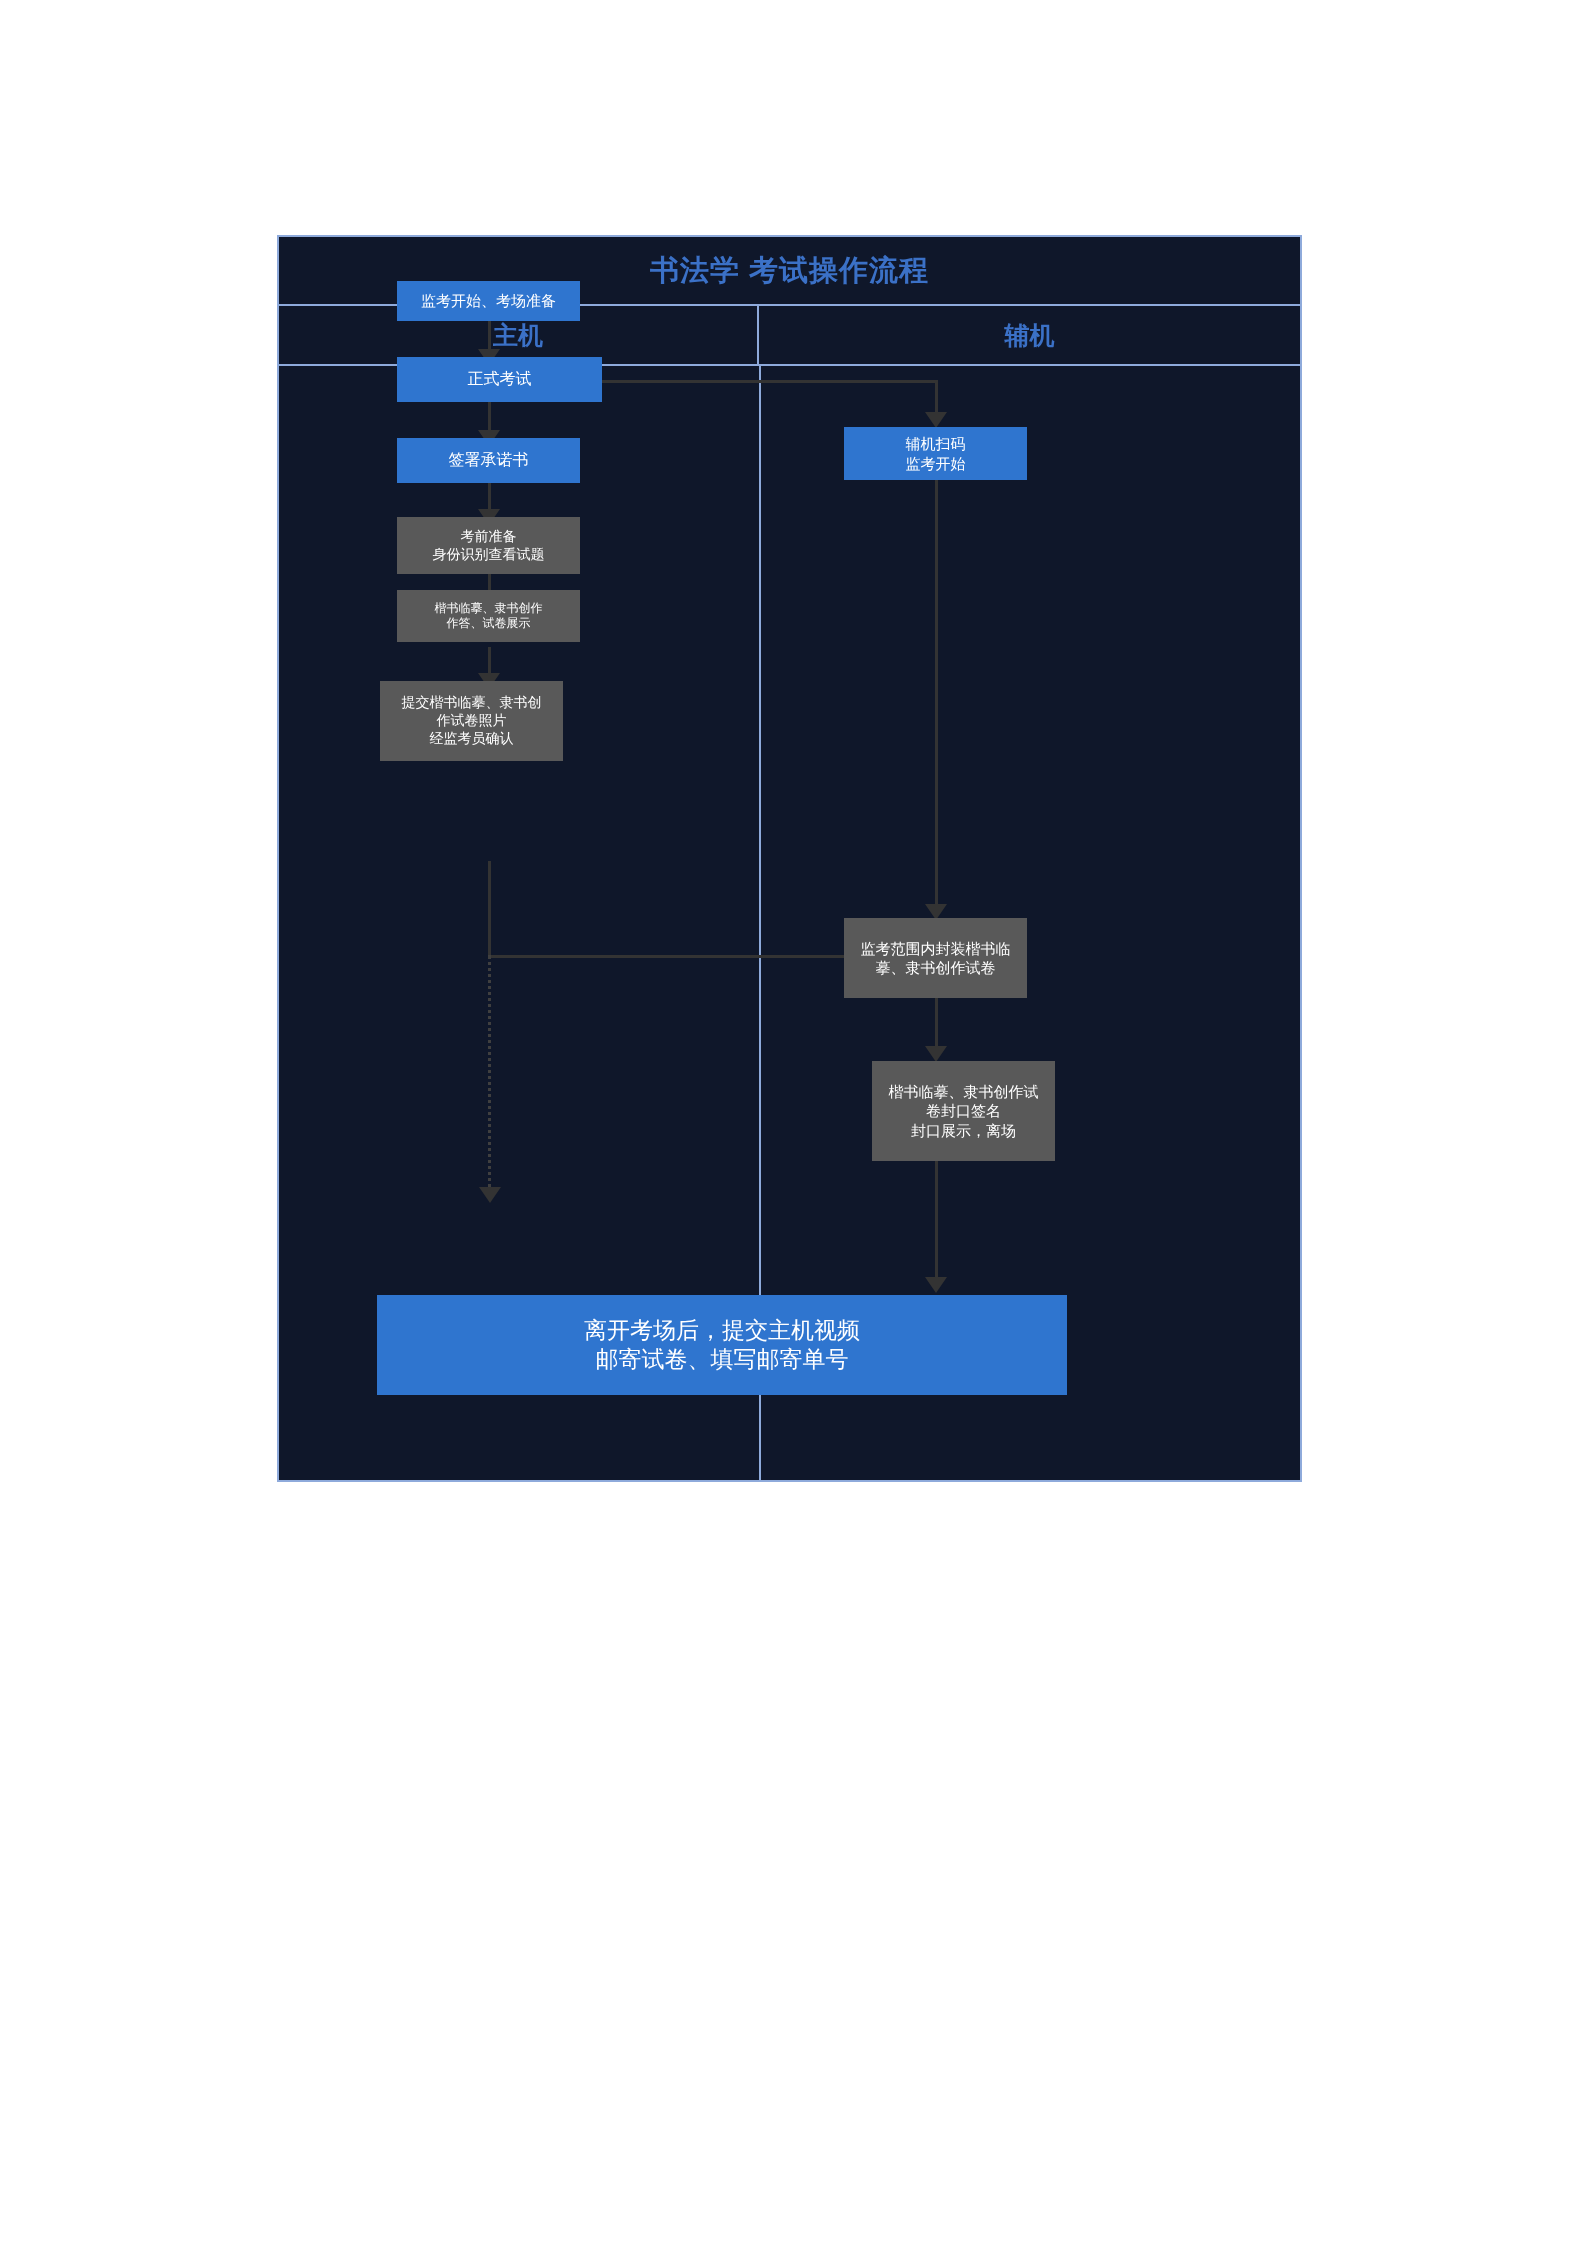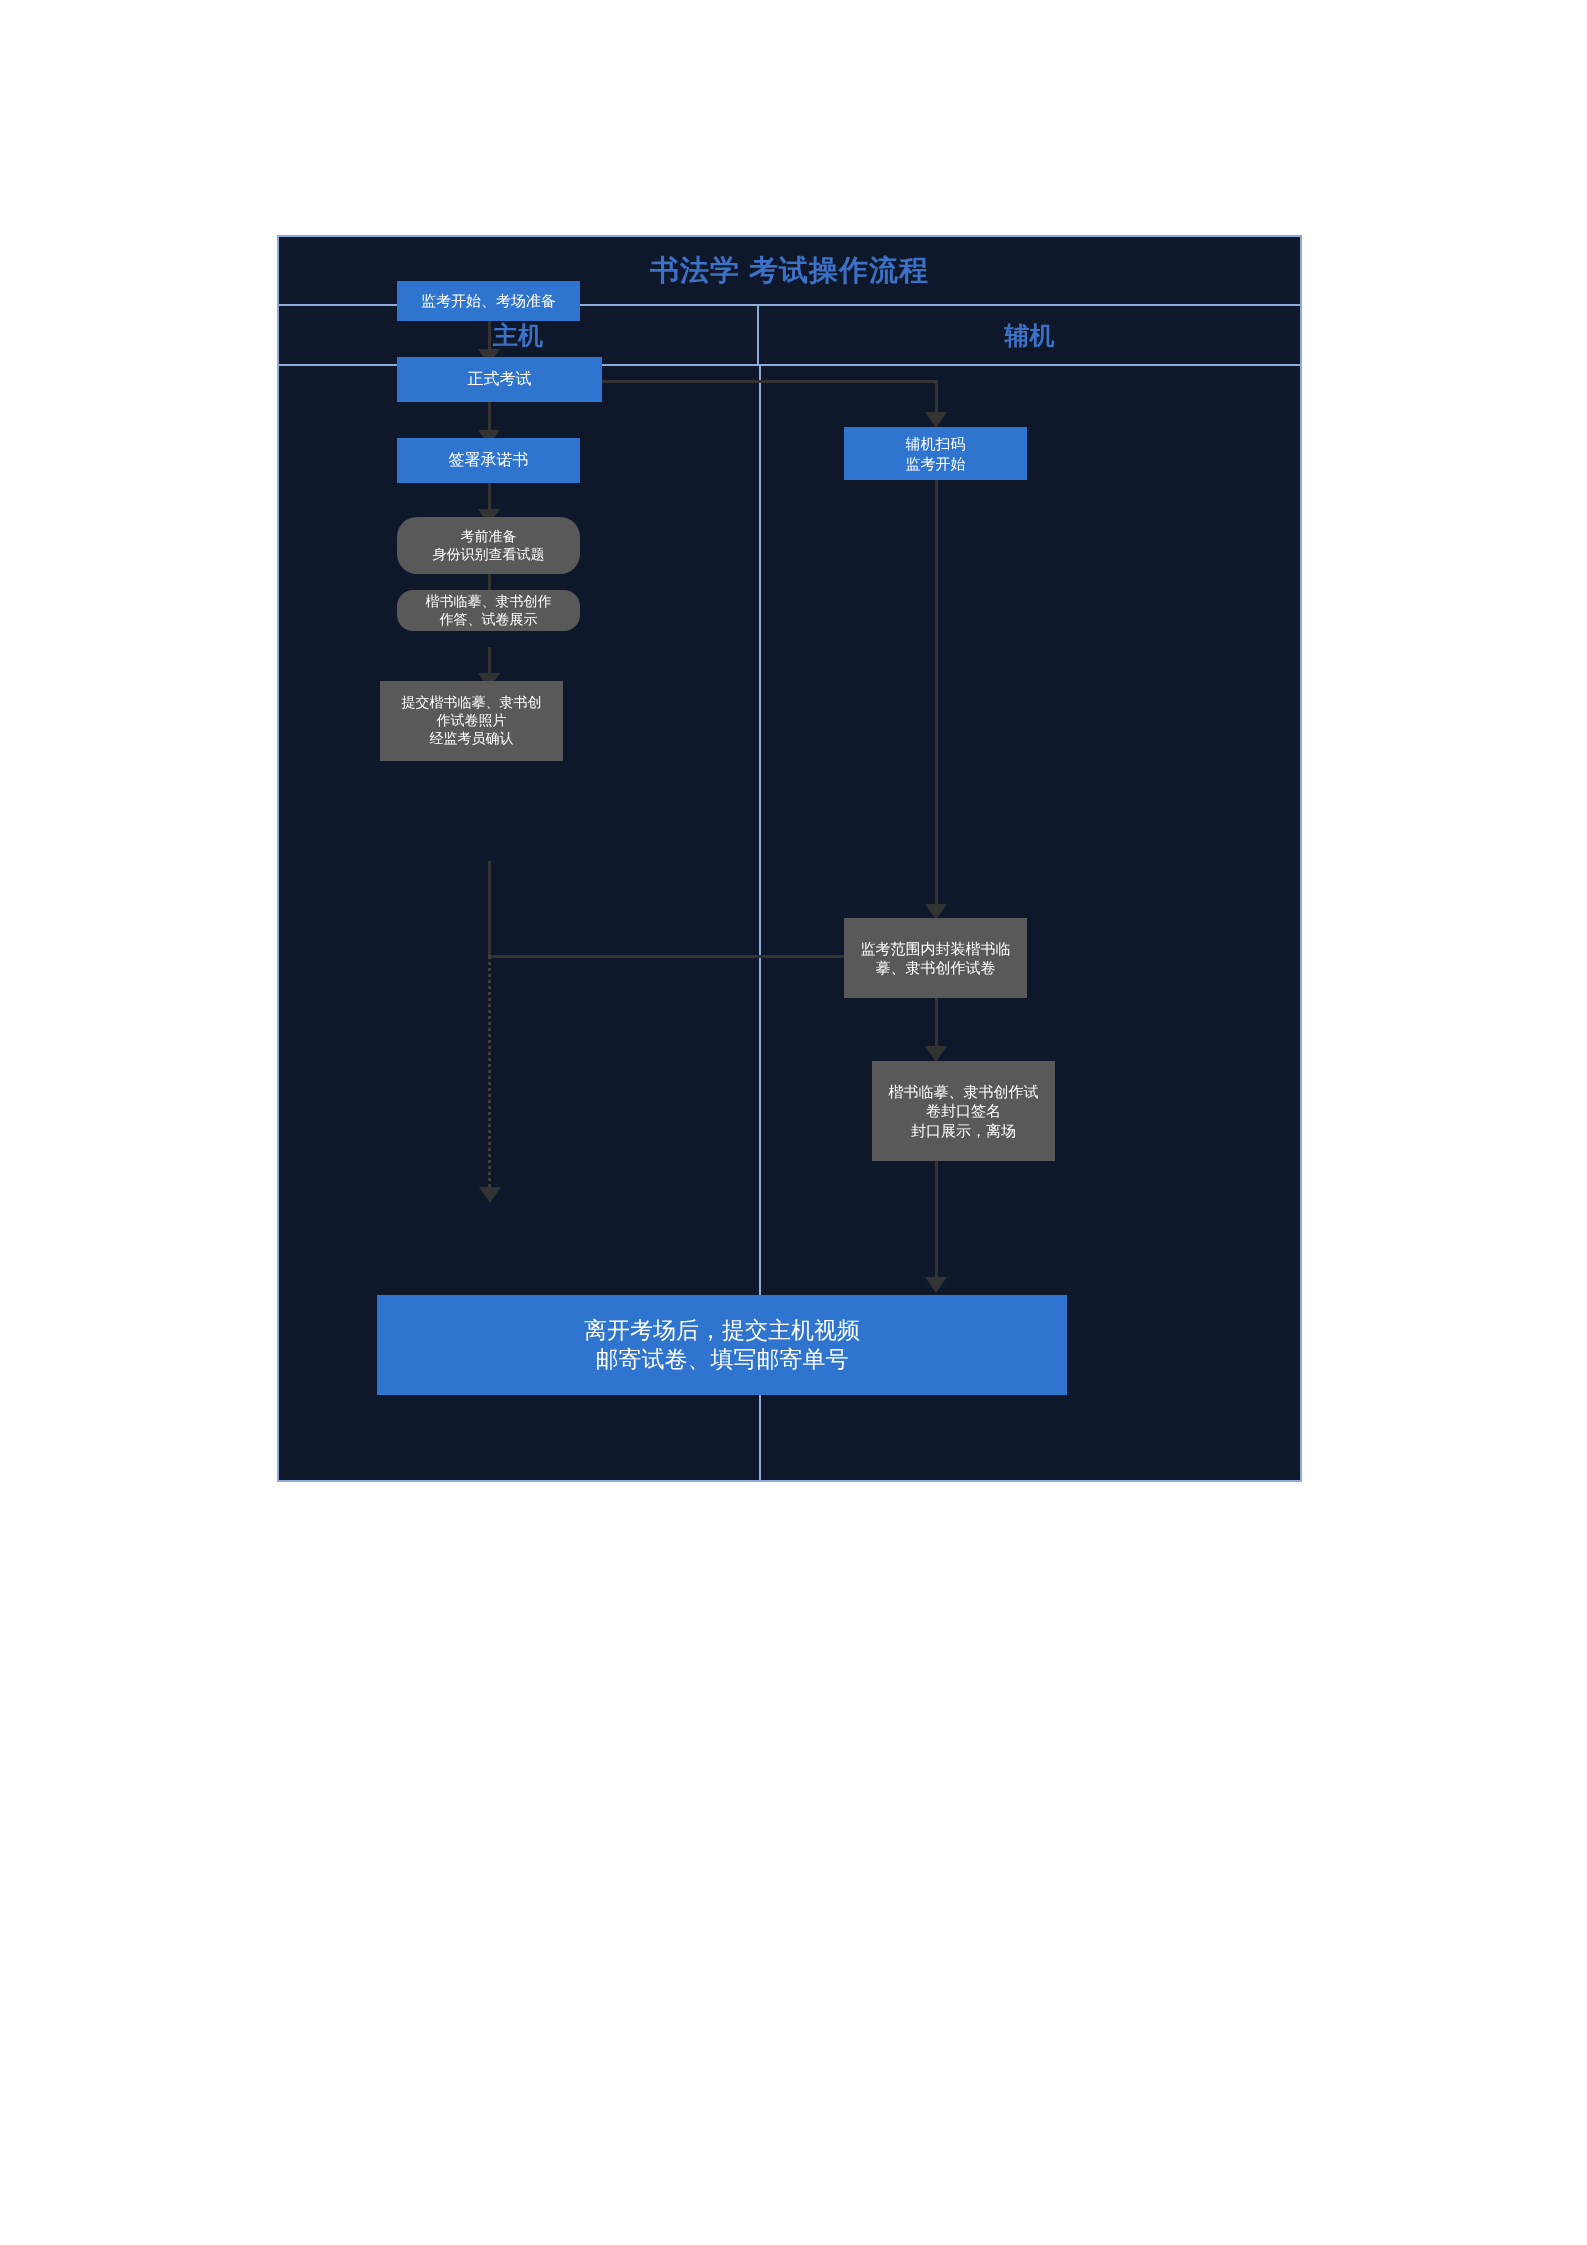--- a/index.html
+++ b/index.html
@@ -192,26 +192,26 @@
   </div>
 
   <div class="node blue" style="left:118px; top:120px; width:205px; height:45px; font-size:16px;">
     <span class="ln">正式考试</span>
   </div>
 
   <div class="node blue" style="left:118px; top:201px; width:183px; height:45px; font-size:16px;">
     <span class="ln">签署承诺书</span>
   </div>
 
-  <div class="node gray" style="left:118px; top:280px; width:183px; height:57px; font-size:14px;border-radius:20px;">
+  <div class="node gray" style="left:118px; top:280px; width:183px; height:57px; font-size:14px;">
     <span class="ln">考前准备</span>
     <span class="ln">身份识别查看试题</span>
   </div>
 
-  <div class="node gray" style="left:118px; top:353px; width:183px; height:41px; font-size:14px;border-radius:16px;">
+  <div class="node gray" style="left:118px; top:353px; width:183px; height:52px; font-size:12px;">
     <span class="ln">楷书临摹、隶书创作</span>
     <span class="ln">作答、试卷展示</span>
   </div>
 
   <div class="node gray" style="left:101px; top:444px; width:183px; height:80px; font-size:14px;">
     <span class="ln">提交楷书临摹、隶书创</span>
     <span class="ln">作试卷照片</span>
     <span class="ln">经监考员确认</span>
   </div>
 

